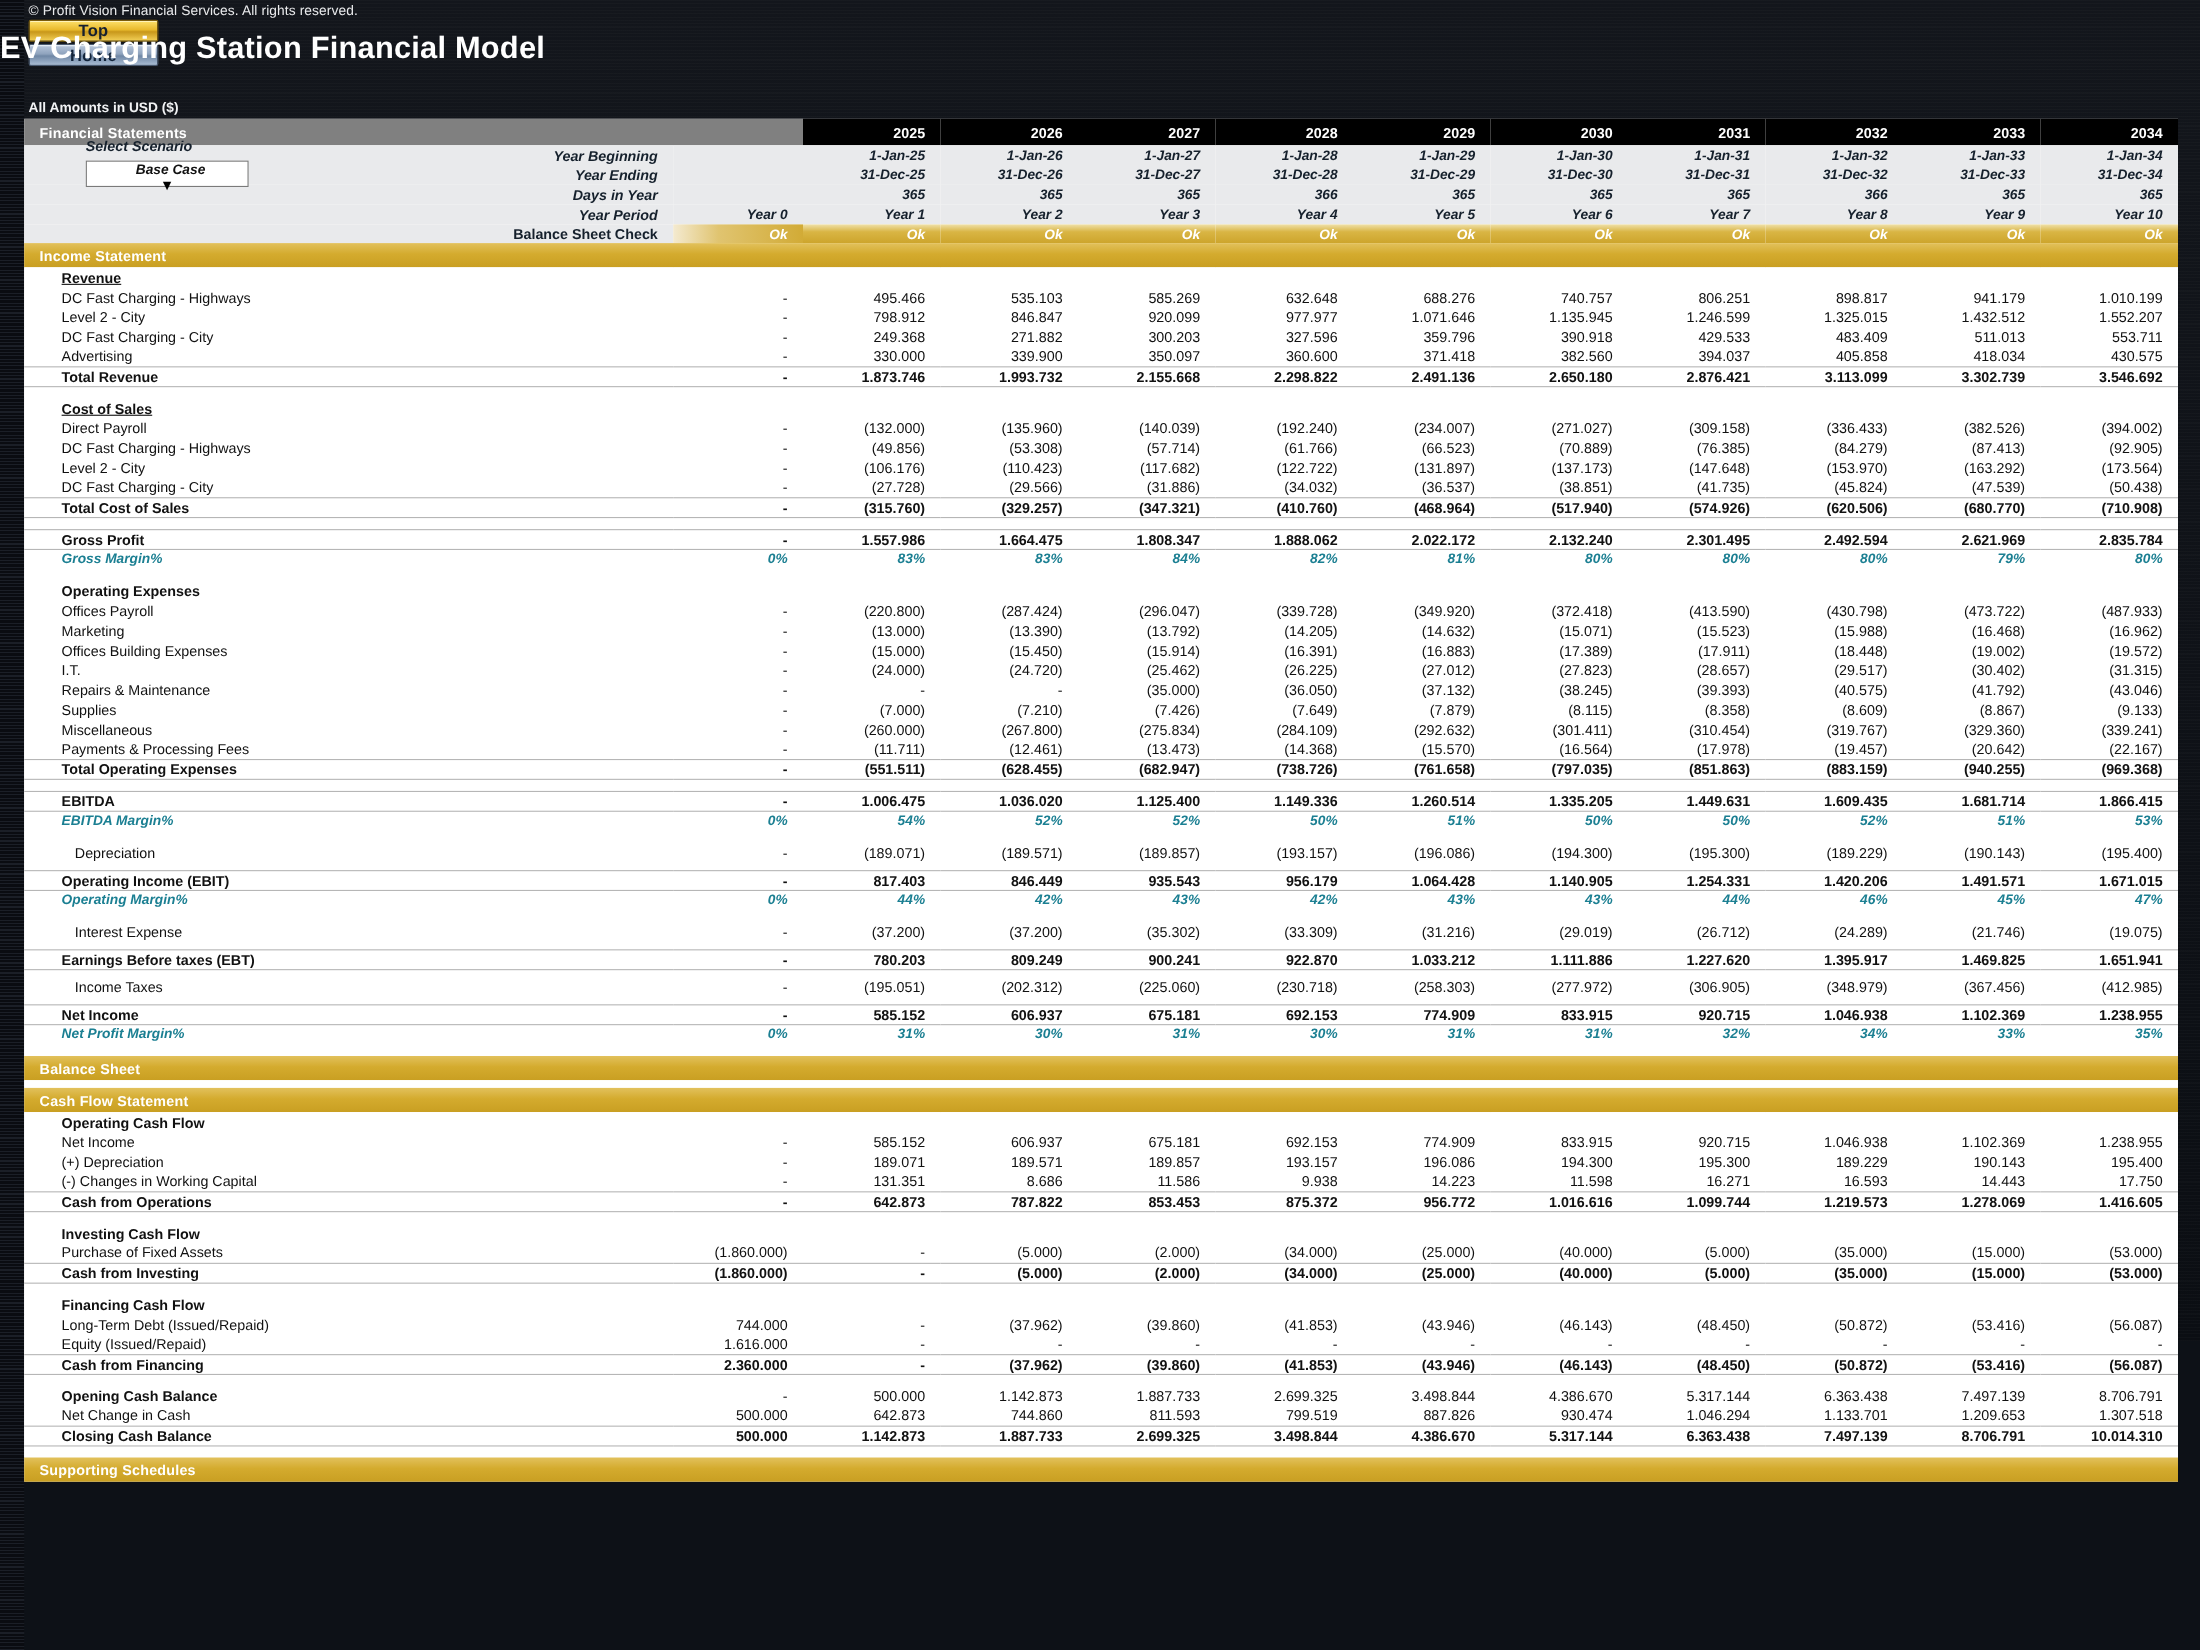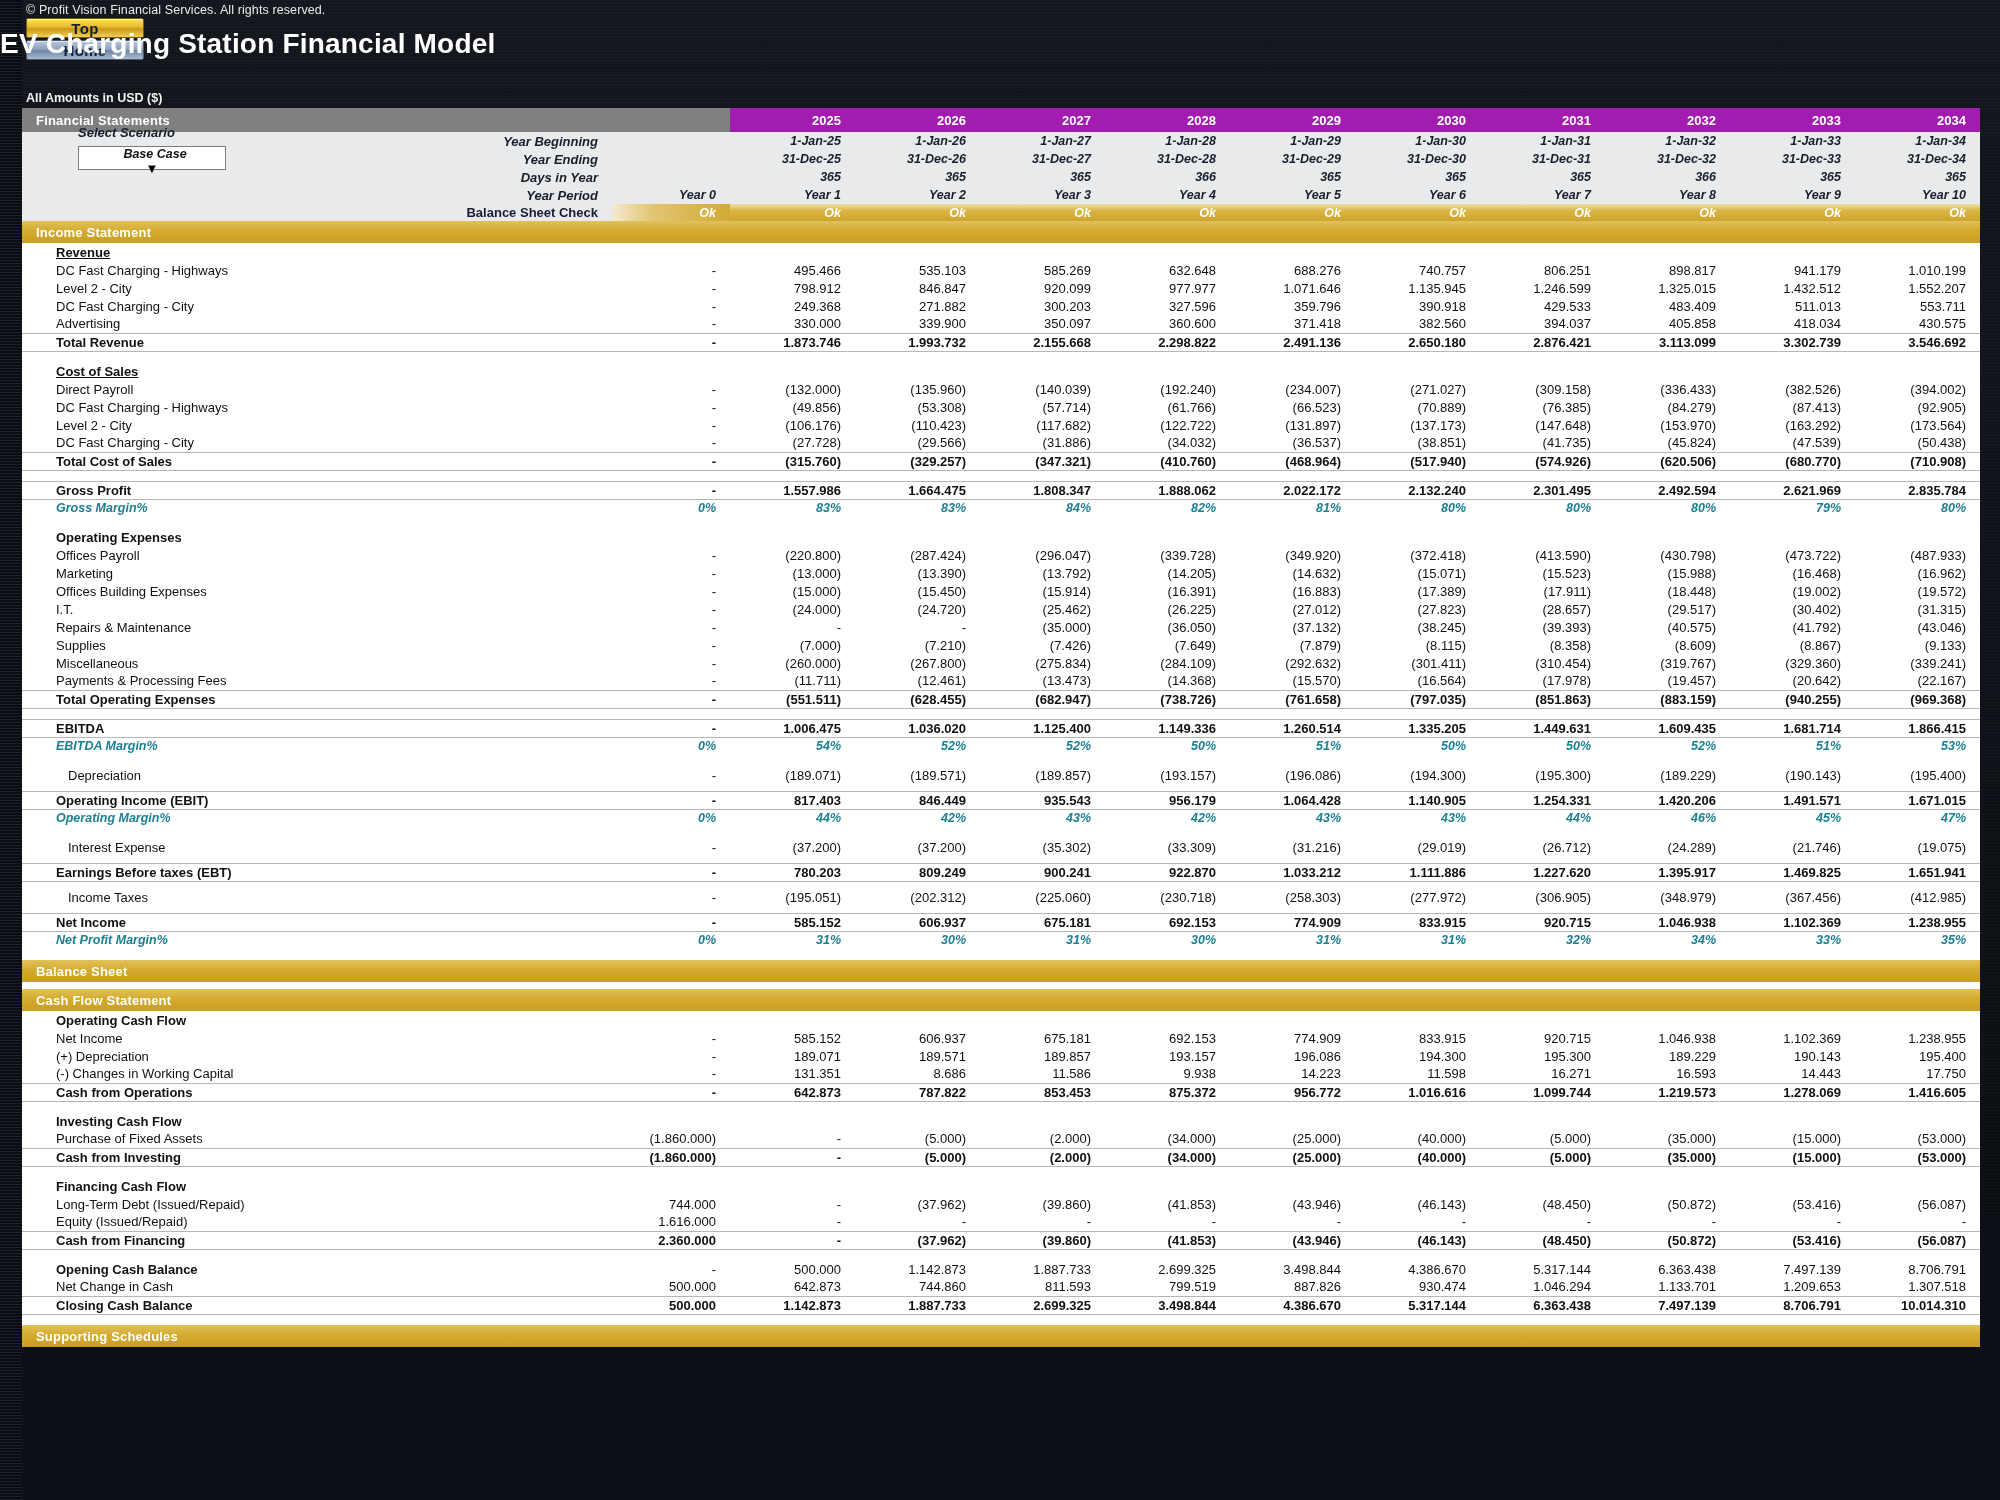--- a/index.html
+++ b/index.html
@@ -68,21 +68,21 @@
   col.c-y0    { width:118px; }
   col.c-yr    { width:125px; }
 
   .h-band td { height:24px; }
   .band-title {
     background:#808080; color:#ffffff;
     font-size:19px; font-weight:bold; letter-spacing:.2px;
     padding-left:14px !important;
   }
   .yearhead {
-    background:#a21caf; color:#ffffff; font-weight:bold;
+    background:#000000; color:#ffffff; font-weight:bold;
     font-size:14.5px; text-align:right; padding-right:14px !important;
   }
 
   .meta td { height:18px; background:#e9eaec; }
   .meta .lab {
     text-align:right; padding-right:14px !important;
     font-style:italic; font-weight:bold; font-size:13px; color:#15202c;
   }
   .meta .val {
     text-align:right; padding-right:14px !important;

